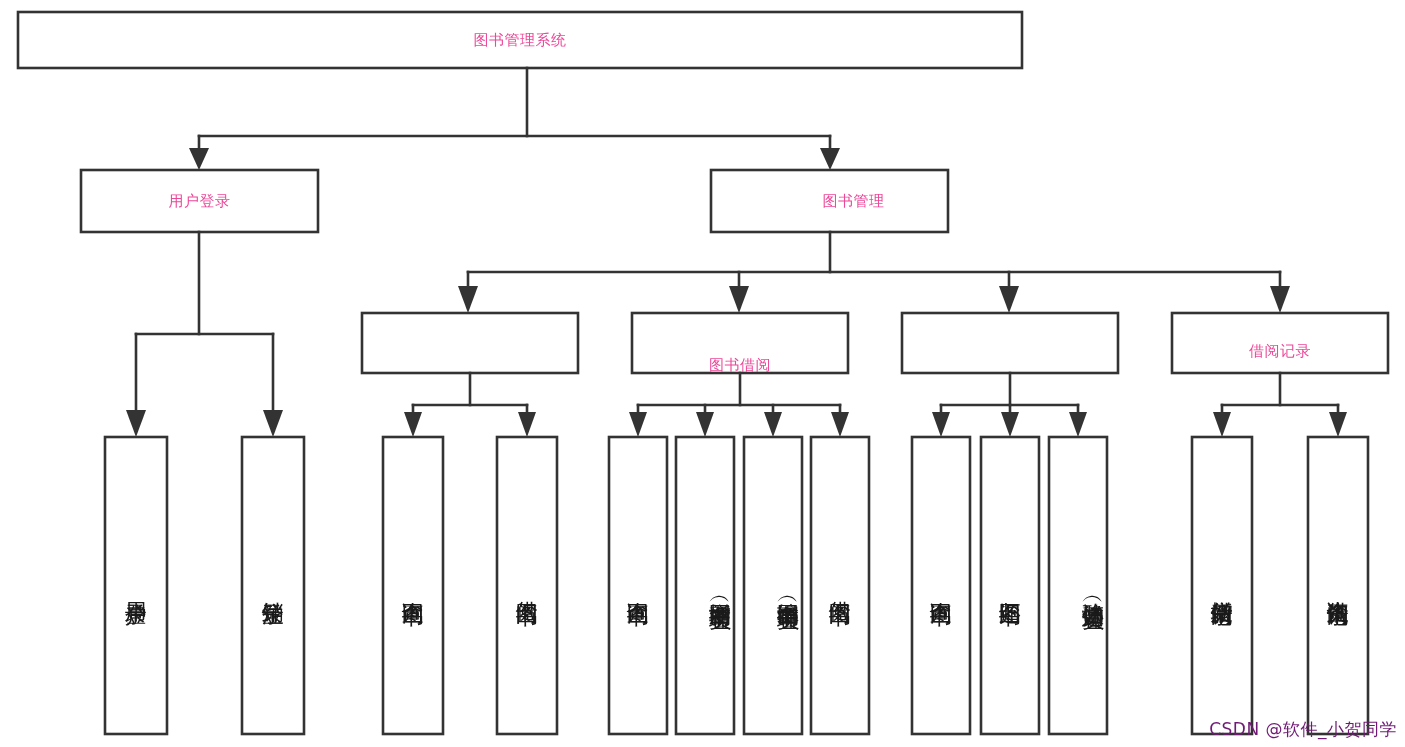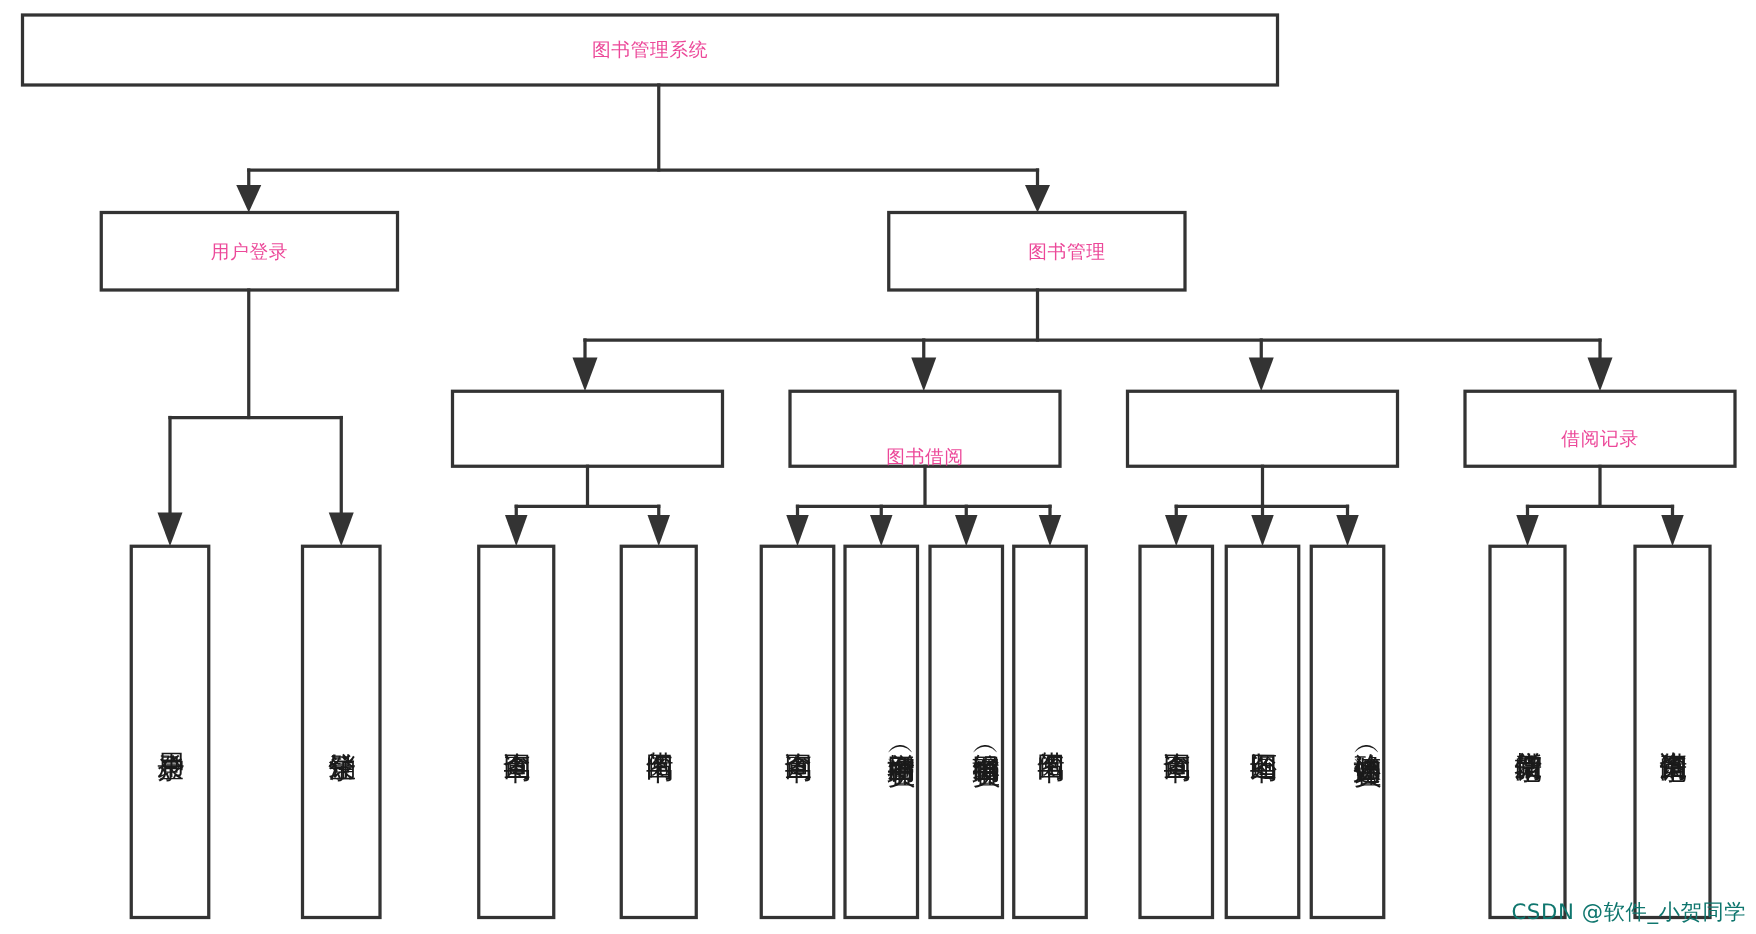--- a/index.html
+++ b/index.html
@@ -62,21 +62,21 @@
     line-height: 1.25;
     letter-spacing: 1px;
     writing-mode: vertical-rl;
     text-orientation: upright;
     pointer-events: none;
   }
   .watermark {
     position: absolute;
     right: 8px;
     bottom: 6px;
-    color: #0f766e;
+    color: #701a75;
     font-size: 17px;
     letter-spacing: 0.5px;
     white-space: nowrap;
     pointer-events: none;
   }
 </style>
 </head>
 <body>
 
 <div id="diagram-root">

